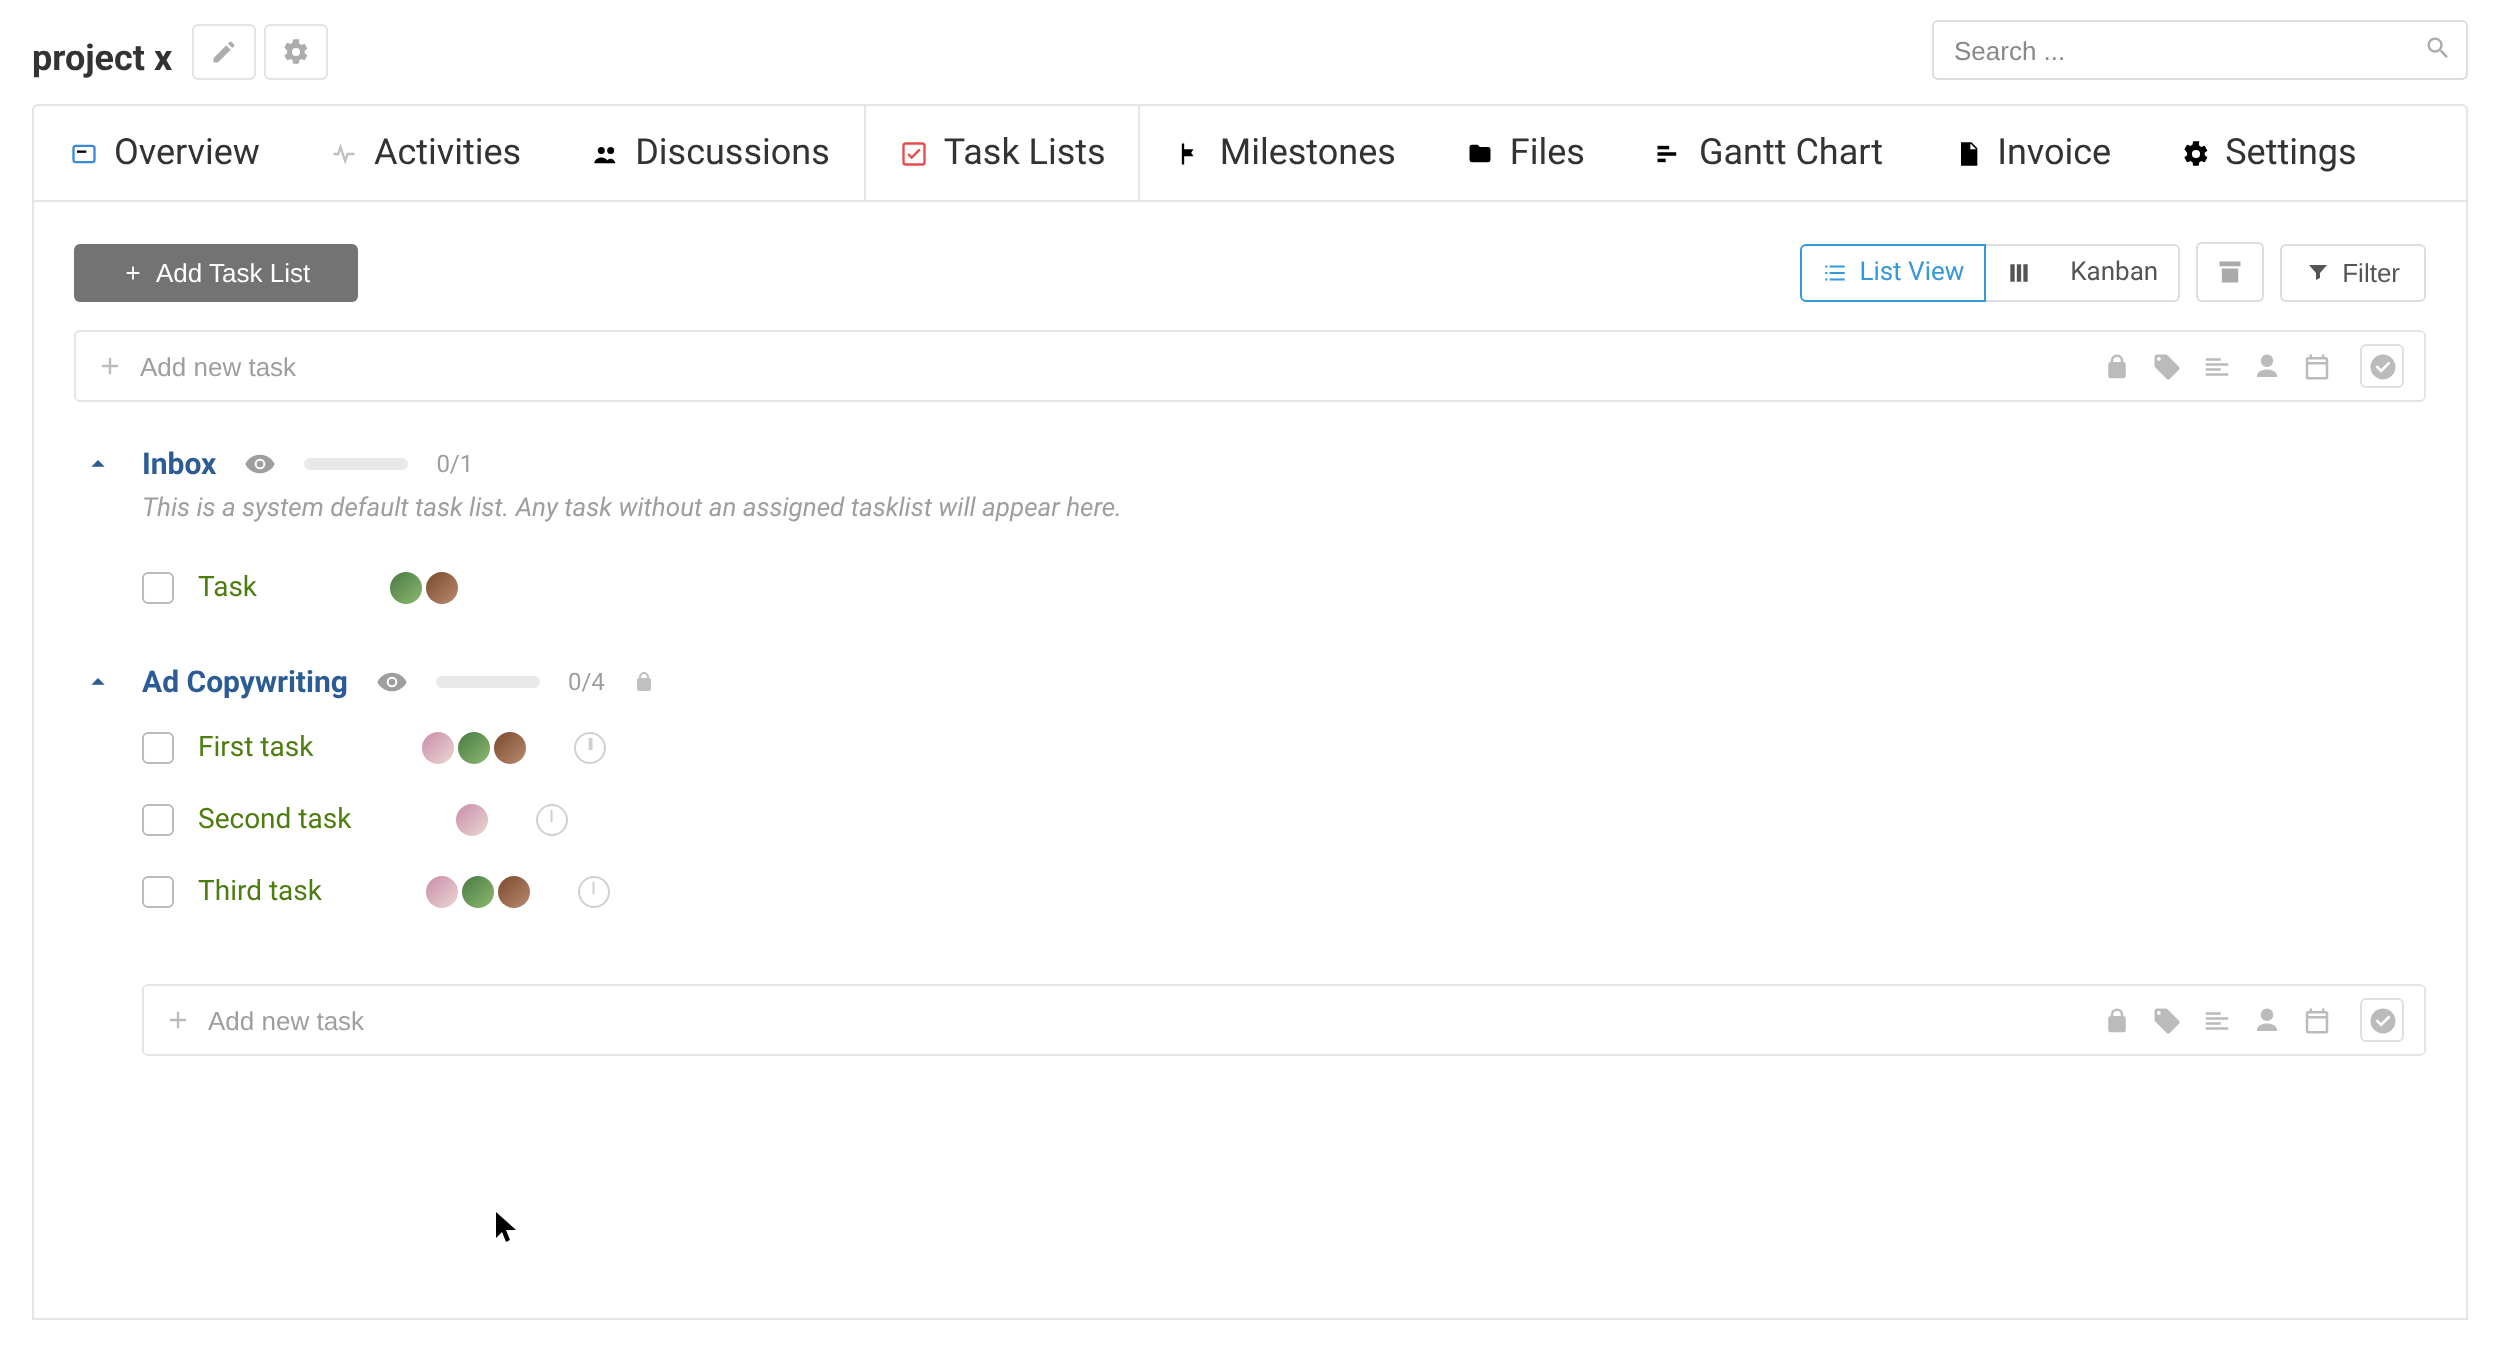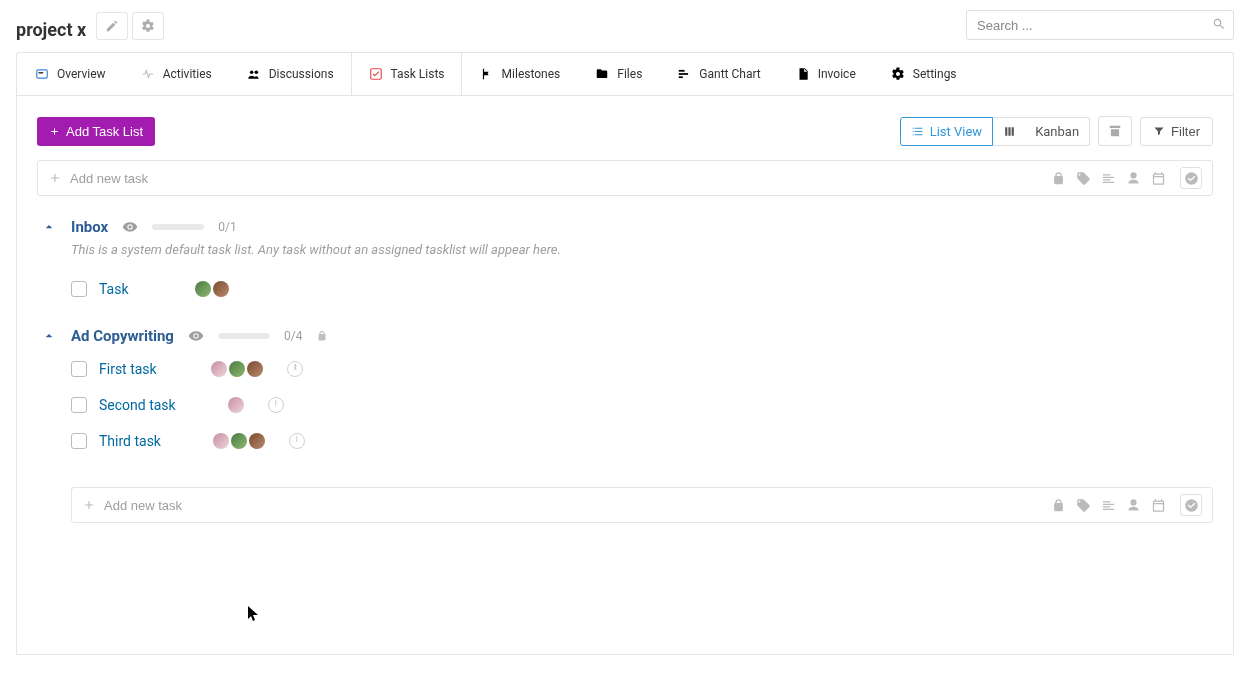--- a/index.html
+++ b/index.html
@@ -75,21 +75,21 @@
     background: #fff;
     border-radius: 3px 3px 0 0;
     border-bottom: none;
   }
   .tab {
     display: flex;
     align-items: center;
     gap: 7px;
     padding: 13px 16px;
     color: #333;
-    font-size: 12px;
+    font-size: 18px;
     cursor: pointer;
     border-right: 1px solid transparent;
     border-left: 1px solid transparent;
     position: relative;
   }
   .tab.active {
     border-right: 1px solid #e5e5e5;
     border-left: 1px solid #e5e5e5;
     background: #fff;
   }
@@ -106,24 +106,24 @@
     min-height: 560px;
   }
 
   .toolbar-row {
     display: flex;
     align-items: center;
     gap: 8px;
     margin-bottom: 14px;
   }
   .btn-primary {
-    background: #a21caf;
+    background: #737373;
     color: #fff;
     border: none;
-    padding: 7px 12px;
+    padding: 7px 24px;
     font-size: 13px;
     border-radius: 3px;
     display: inline-flex;
     align-items: center;
     gap: 6px;
     cursor: pointer;
   }
   .btn-primary svg { width: 11px; height: 11px; fill: #fff; }
   .toggle {
     display: inline-flex;
@@ -245,21 +245,21 @@
     font-size: 13px;
     margin-bottom: 14px;
   }
 
   .task-item {
     display: flex;
     align-items: center;
     gap: 12px;
     padding: 10px 0 10px 30px;
     font-size: 14px;
-    color: #0369a1;
+    color: #4d7c0f;
   }
   .task-cb {
     width: 16px; height: 16px;
     border: 1.5px solid #bbb;
     border-radius: 3px;
     flex-shrink: 0;
     cursor: pointer;
   }
   .task-title { min-width: 60px; }
   .assignees {

